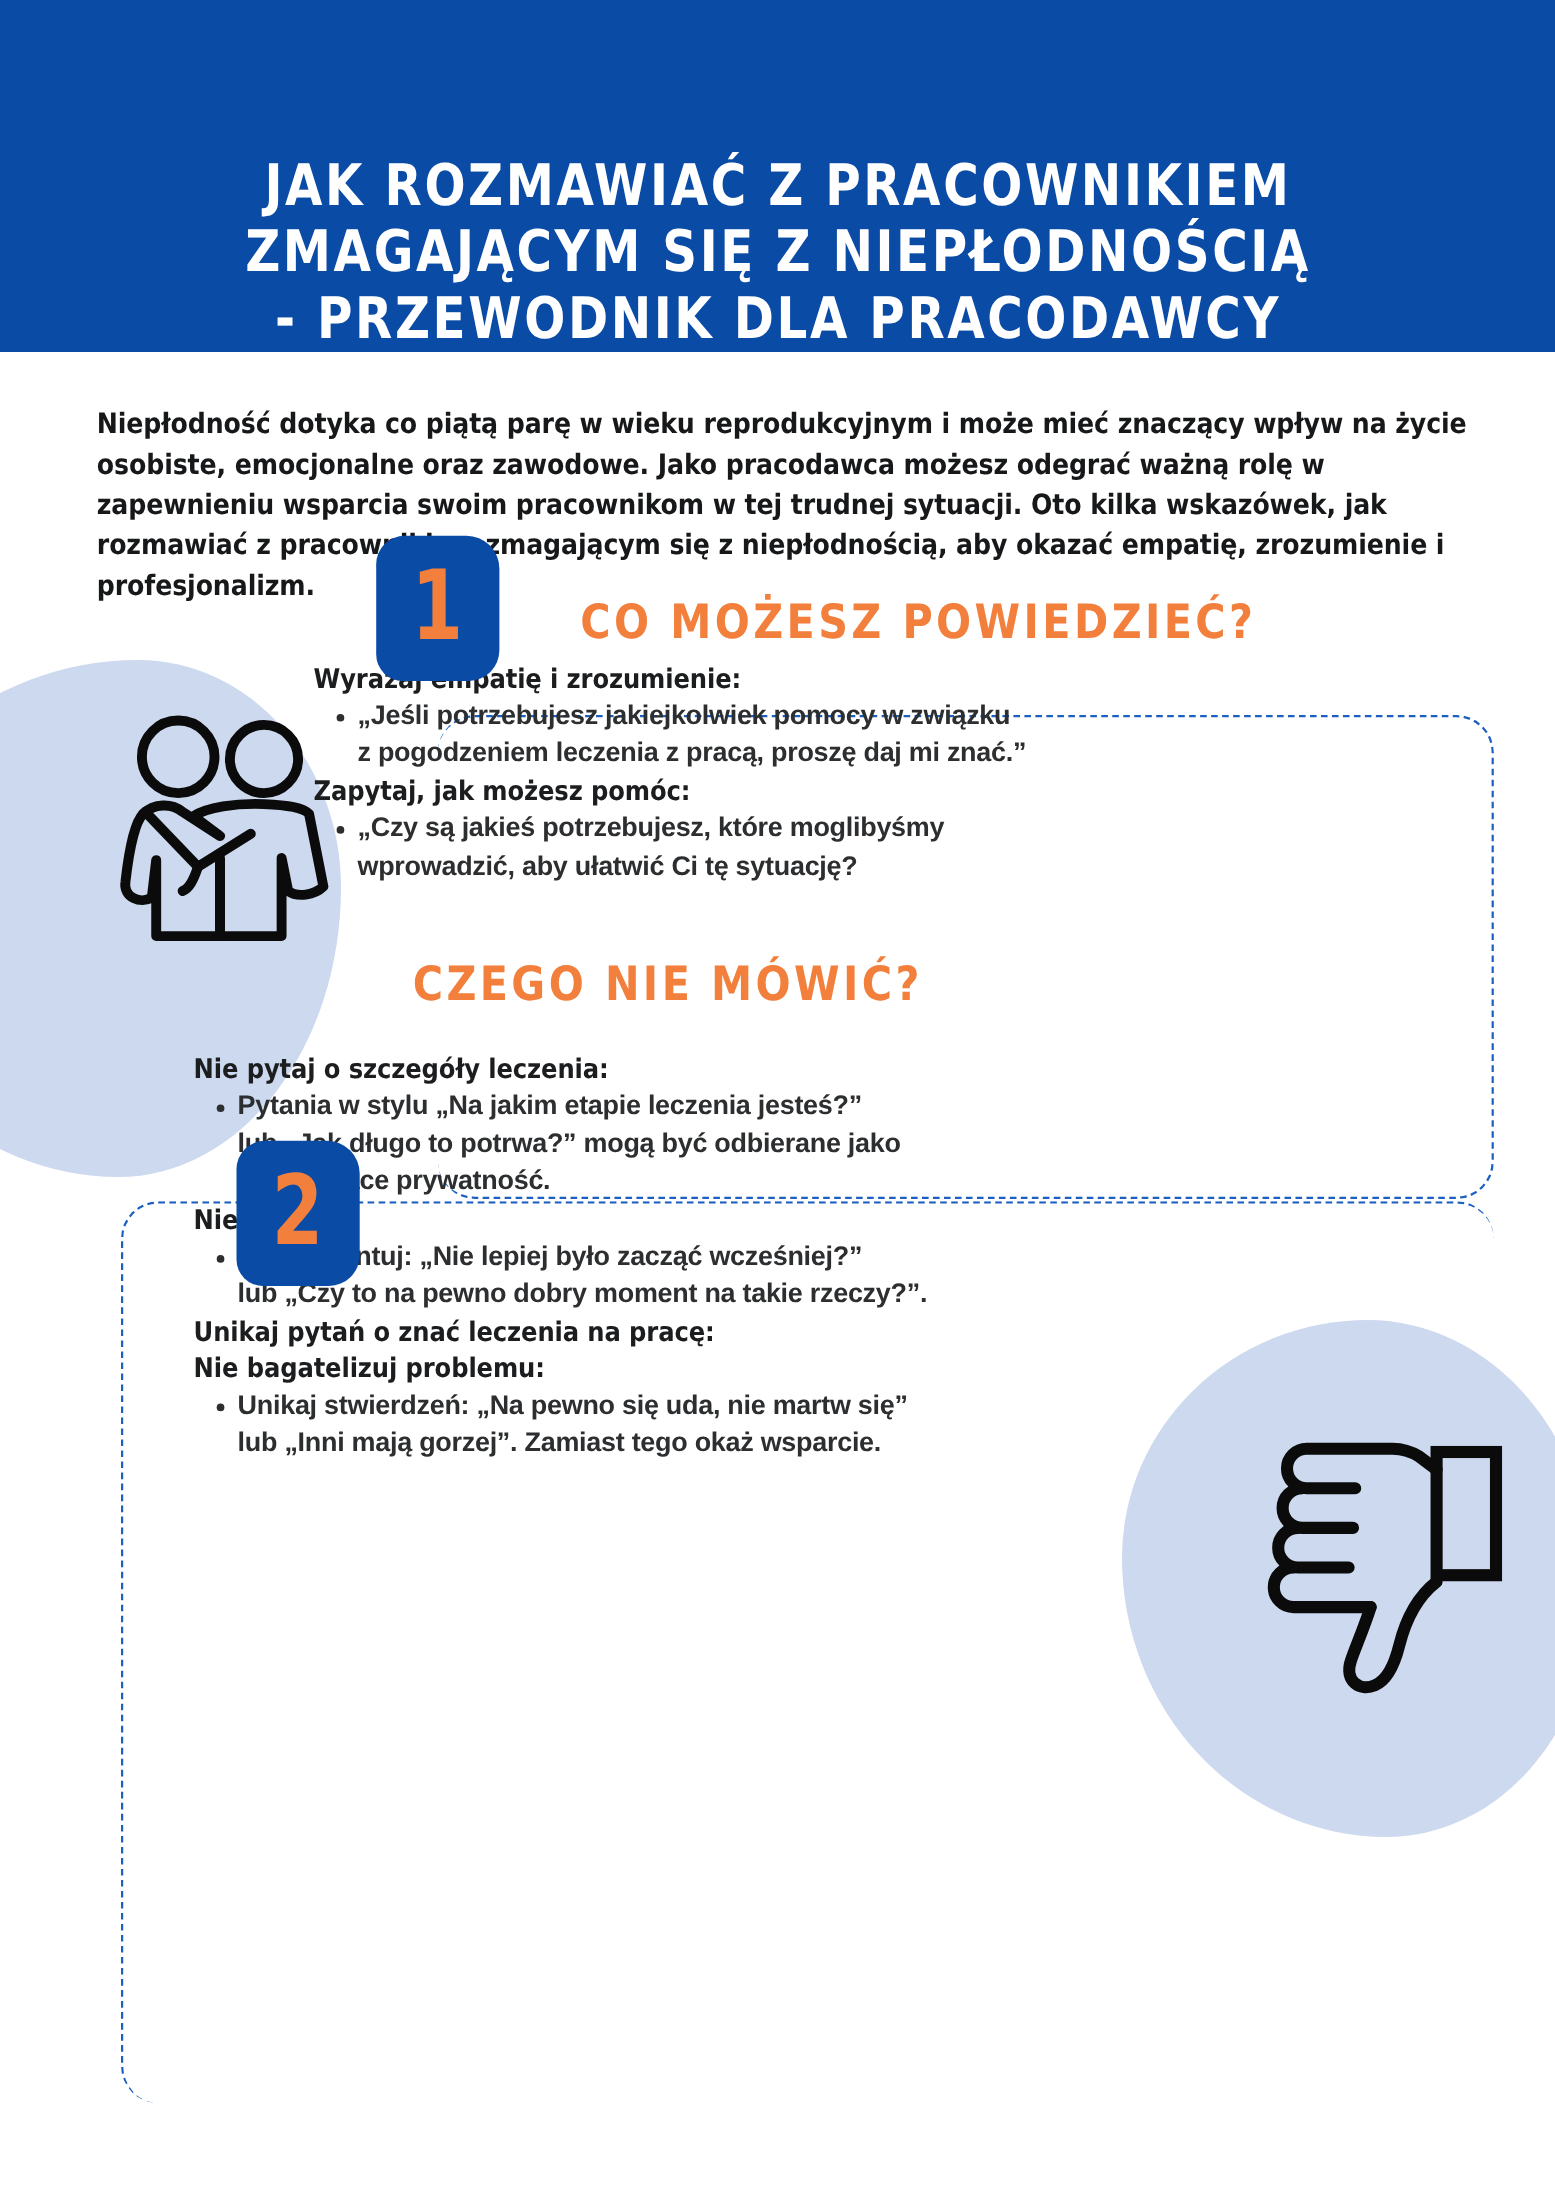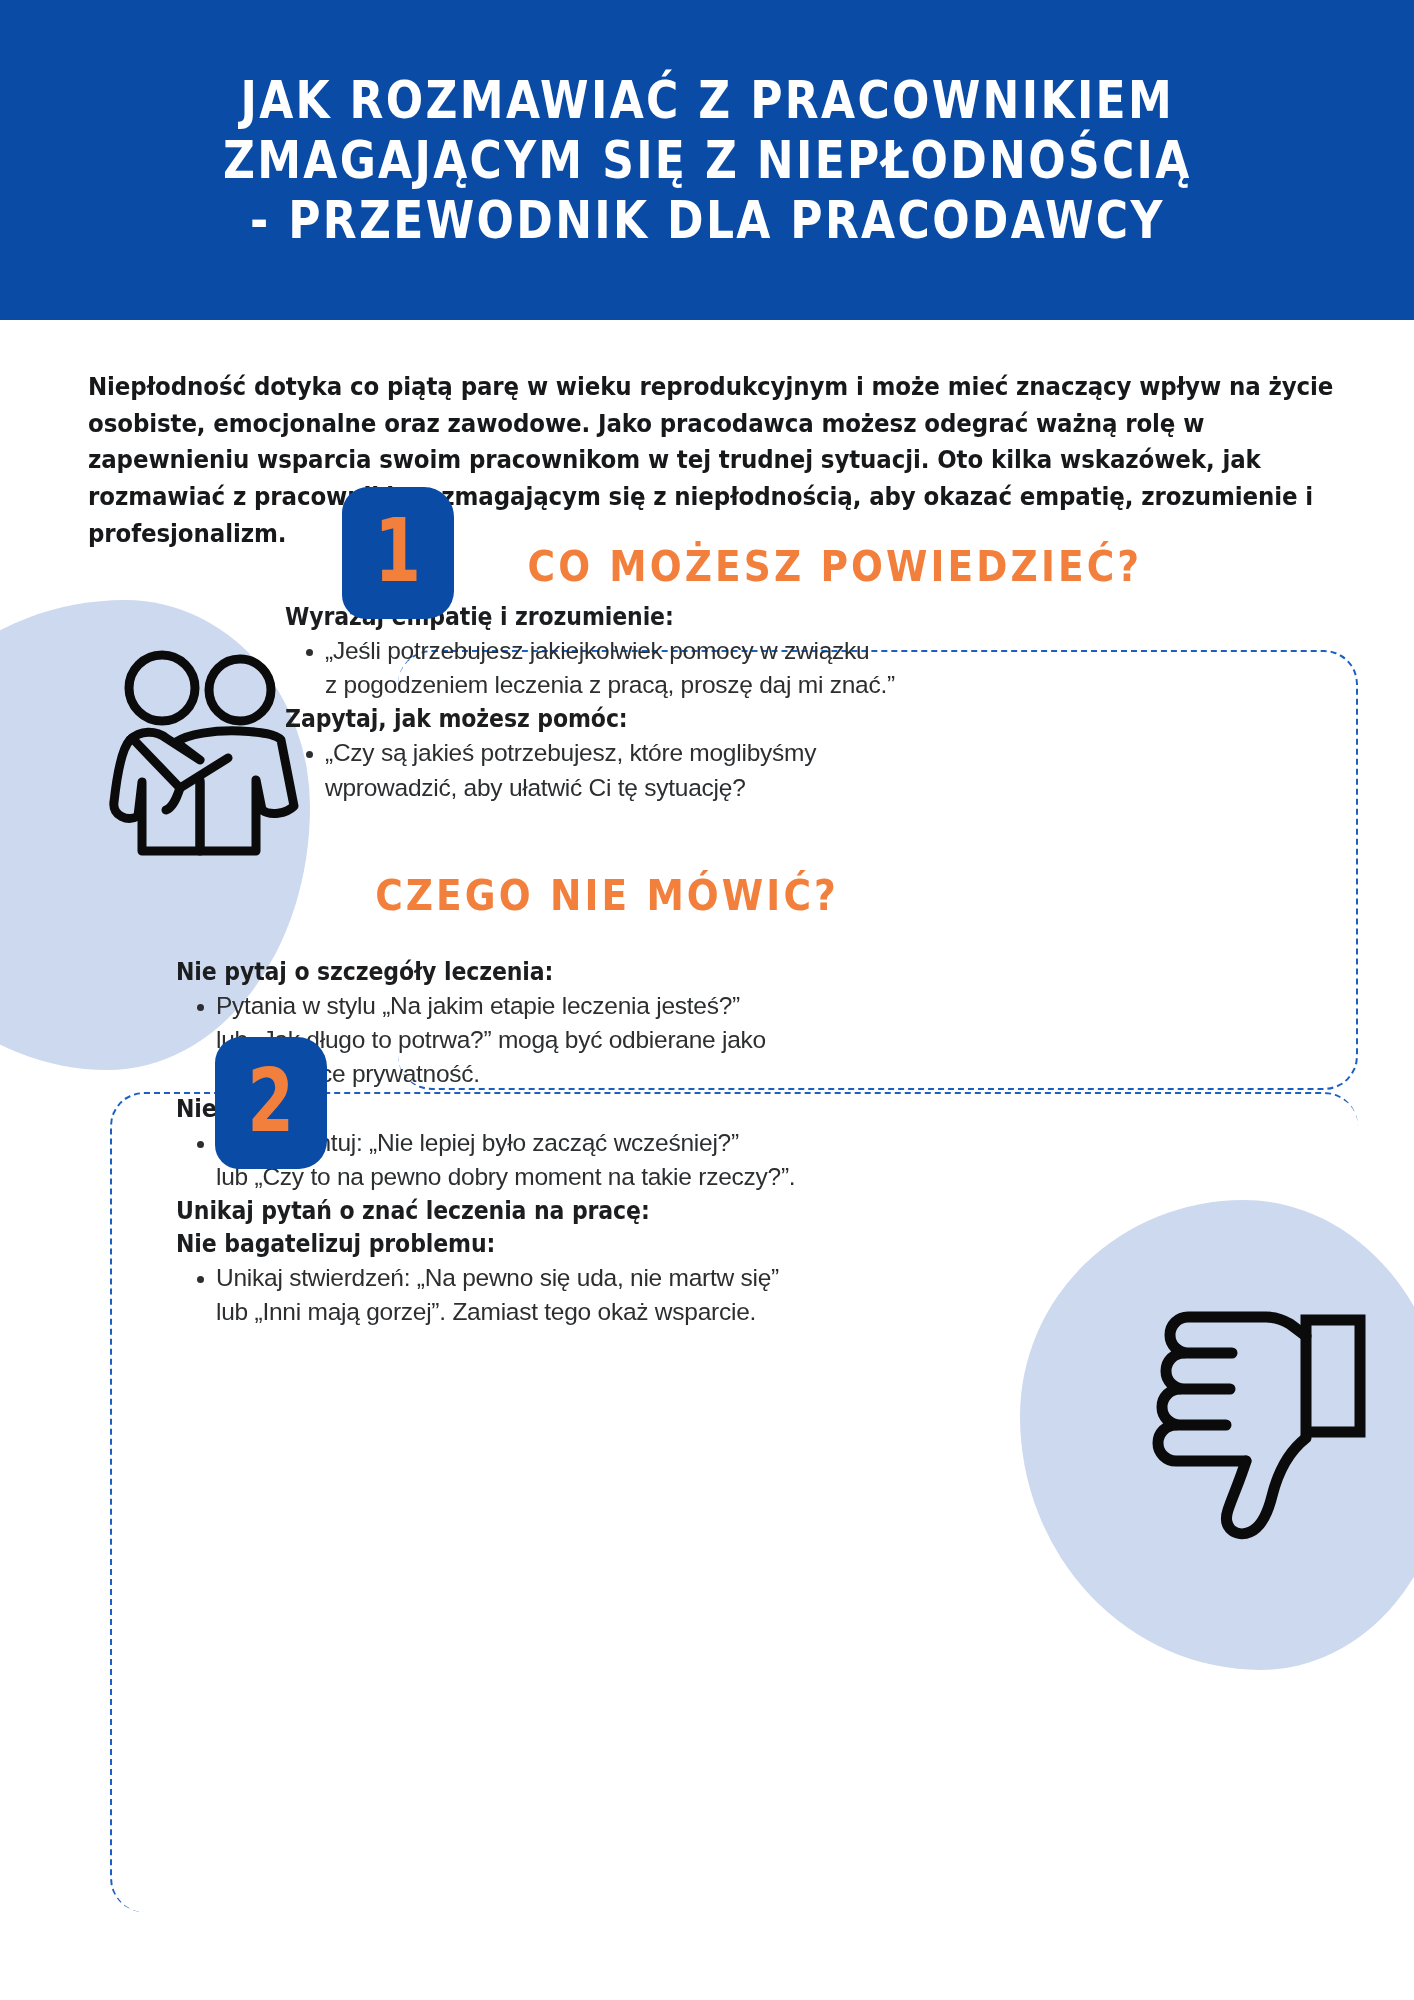--- a/index.html
+++ b/index.html
@@ -18,21 +18,21 @@
   }
 
   
   .header {
     position: absolute;
     left: 0; top: 0;
     width: 1414px;
     height: 320px;
     background: #0A4BA6;
     display: flex;
-    align-items: center;
+    align-items: flex-end;
     justify-content: center;
     z-index: 5;
   }
   .header-title {
     color: #ffffff;
     text-align: center;
     font-family: "DejaVu Sans Condensed", "Liberation Sans Narrow", "Liberation Sans", sans-serif;
     font-weight: 700;
     font-size: 52px;
     line-height: 1.16;
@@ -170,21 +170,21 @@
   }
   ul.bullets {
     list-style: none;
     margin: 0 0 0 0;
     padding: 0;
   }
   ul.bullets li {
     position: relative;
     padding-left: 40px;
     font-family: "Liberation Sans", sans-serif;
-    font-weight: 400;
+    font-weight: 700;
     font-size: 24.5px;
     line-height: 1.40;
     color: #2C2E30;
     letter-spacing: -0.25px;
     white-space: pre-line;
     margin-bottom: 1px;
   }
   ul.bullets li::before {
     content: "";
     position: absolute;

